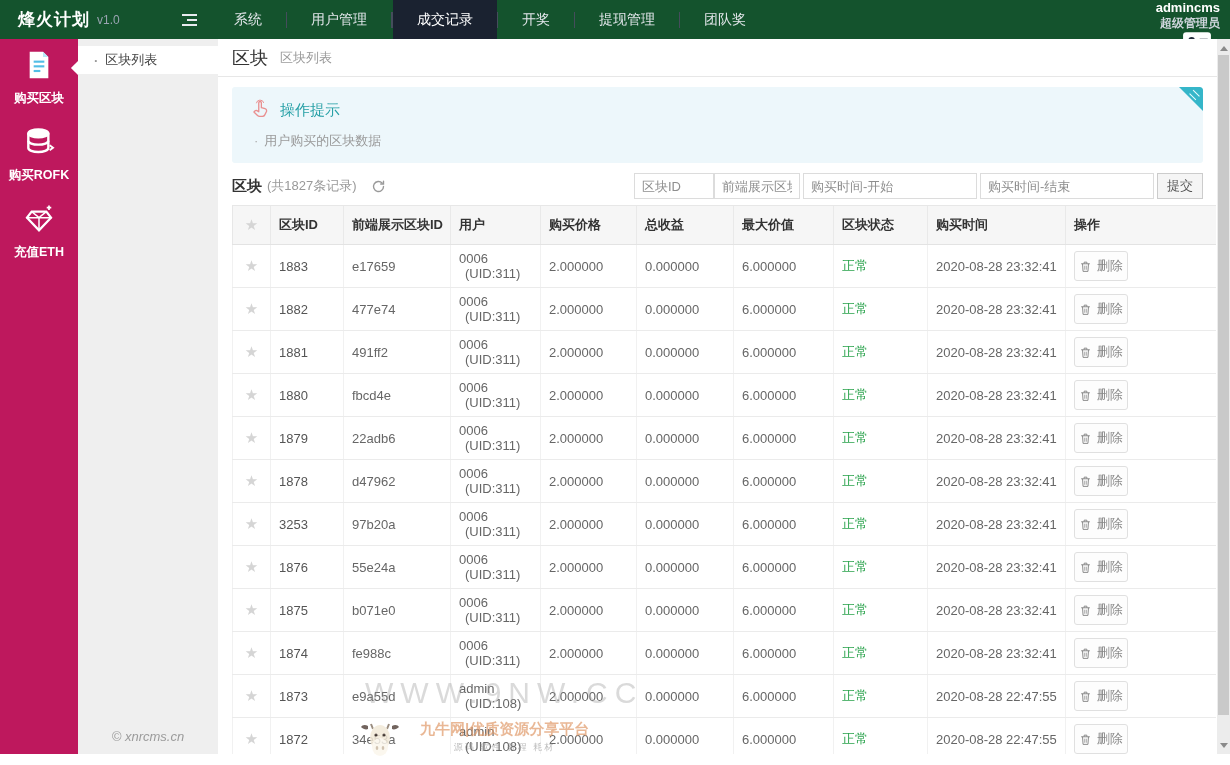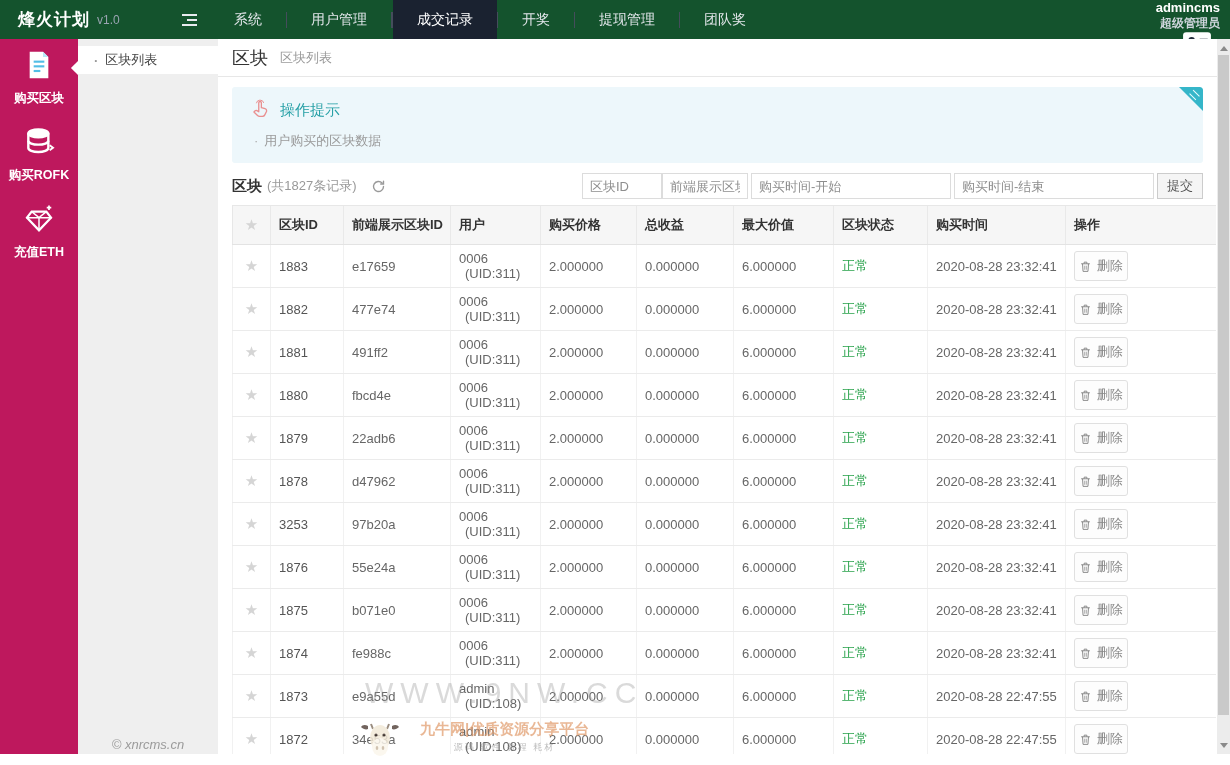--- a/index.html
+++ b/index.html
@@ -30,21 +30,21 @@
   
   .layout { display:flex; height:715px; position:relative; }
   .sidebar-blue { width:78px; background:#be185d; flex-shrink:0; position:relative; }
   .s-item { display:flex; flex-direction:column; align-items:center; padding:10px 0 9px; cursor:pointer; position:relative; }
   .s-item .lbl { color:#fff; font-size:12.5px; font-weight:bold; margin-top:5px; white-space:nowrap; }
   .notch1 { position:absolute; width:10px; height:10px; background:#fff; transform:rotate(45deg); right:-5px; top:24px; }
   .sidebar-gray { width:140px; background:#efefef; flex-shrink:0; position:relative; padding-top:7px; }
   .sub-item { background:#fff; height:28px; display:flex; align-items:center; padding-left:16px; font-size:13px; color:#444; cursor:pointer; position:relative; }
   .sub-item .bullet { color:#999; margin-right:7px; font-weight:bold; }
   .notch2 { position:absolute; width:9px; height:9px; background:#fff; transform:rotate(45deg); right:-4px; top:9px; }
-  .side-footer { position:absolute; bottom:2px; width:100%; text-align:center; font-size:13px; font-style:italic; color:#9b9b9b; }
+  .side-footer { position:absolute; bottom:10px; width:100%; text-align:center; font-size:13px; font-style:italic; color:#9b9b9b; }
 
   
   .main { flex:1; background:#fff; position:relative; overflow:hidden; padding-right:13px; }
   .breadcrumb-bar { height:38px; display:flex; align-items:center; padding-left:14px; border-bottom:1px solid #e7e7e7; }
   .bc-title { font-size:18px; color:#333; margin-right:12px; }
   .bc-sub { font-size:13px; color:#9a9a9a; }
 
   .alert { margin:10px 14px 0; background:#edf7fb; border-radius:3px; padding:11px 18px 13px; position:relative; overflow:hidden; }
   .alert-corner { position:absolute; top:0; right:0; width:0; height:0; border-top:24px solid #35b6c9; border-left:24px solid transparent; border-top-right-radius:3px; }
   .alert-corner-lines { position:absolute; top:5px; right:4px; width:9px; height:6px; border-top:1.5px solid #eafdff; border-bottom:1.5px solid #eafdff; transform:rotate(45deg); }
@@ -55,21 +55,21 @@
 
   .toolbar { margin:10px 14px 6px; display:flex; align-items:center; }
   .tb-title { font-size:15px; font-weight:bold; color:#333; }
   .tb-count { font-size:13px; color:#999; margin-left:5px; }
   .refresh { margin-left:14px; cursor:pointer; display:flex; align-items:center; }
   .filters { margin-left:auto; display:flex; align-items:center; }
   .filters input { height:26px; border:1px solid #dcdcdc; font-size:13px; padding:0 7px; color:#555; outline:none; font-family:inherit; }
   .filters input::placeholder { color:#8e8e8e; }
   .f1 { width:80px; border-right:none; }
   .f2 { width:86px; }
-  .f3,.f4 { width:200px; margin-left:3px; }
+  .f3,.f4 { width:174px; margin-left:3px; }
   .submit-btn { height:26px; margin-left:3px; padding:0 9px; background:#f5f5f5; border:1px solid #ccc; font-size:13px; color:#555; cursor:pointer; font-family:inherit; }
 
   table { border-collapse:collapse; margin-left:14px; width:983px; table-layout:fixed; }
   thead th { background:#f6f6f6; font-size:13px; color:#333; text-align:left; font-weight:bold; padding:10px 8px; border-bottom:1px solid #e3e3e3; border-top:1px solid #e7e7e7; border-left:1px solid #e9e9e9; white-space:nowrap; overflow:hidden; }
   thead th:first-child { border-left:1px solid #e7e7e7; text-align:center; }
   tbody td { font-size:13px; color:#666; padding:6px 8px; border-bottom:1px solid #ebebeb; border-left:1px solid #f1f1f1; height:43px; vertical-align:middle; }
   tbody td:first-child { border-left:1px solid #f1f1f1; text-align:center; }
   tbody tr td.c-id { color:#555; }
   .star { color:#d5d5d5; font-size:15px; cursor:pointer; }
   .uid { margin-left:6px; }

